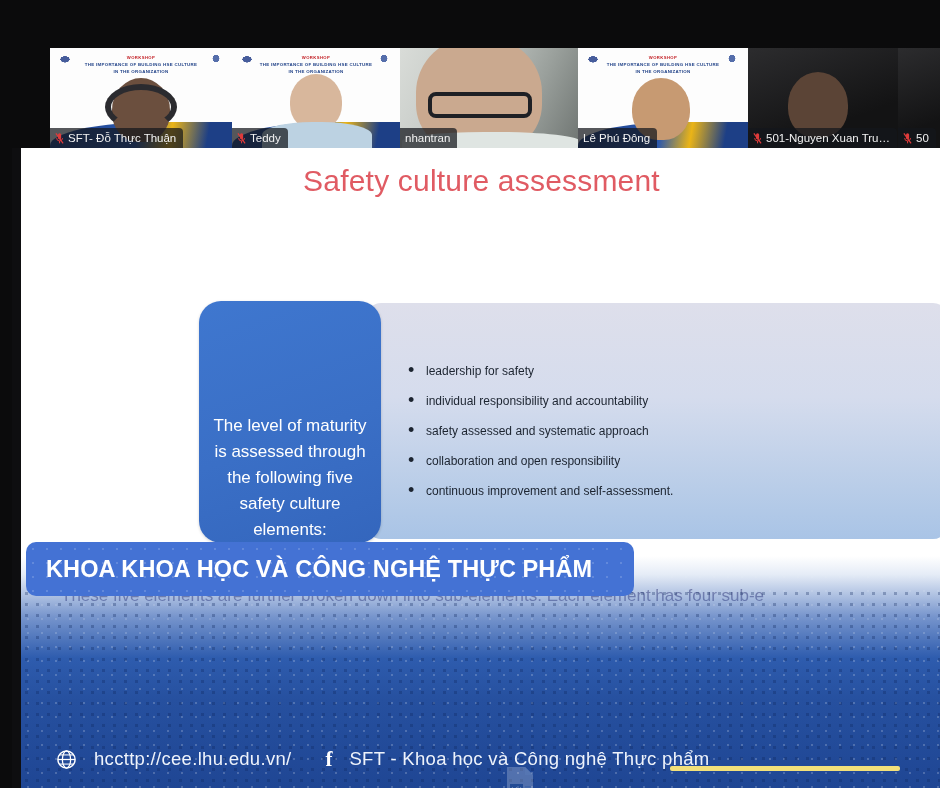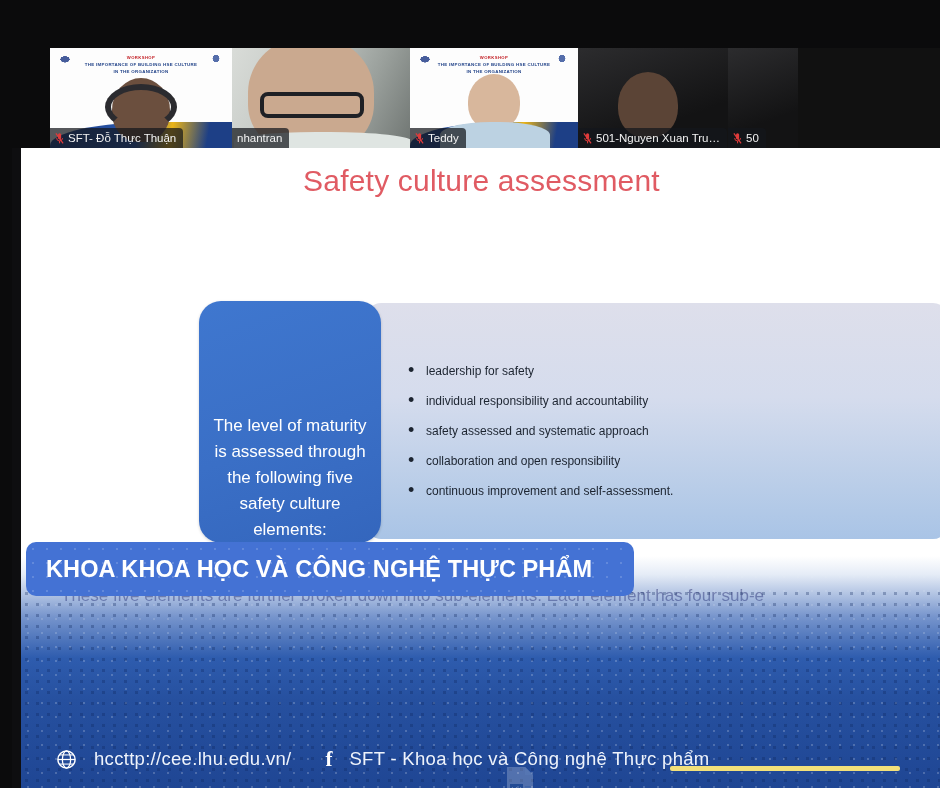--- a/index.html
+++ b/index.html
@@ -211,30 +211,20 @@
         <svg class="mic-muted" viewBox="0 0 12 16">
           <rect x="4" y="1" width="4.2" height="8" rx="2.1" fill="#e03b3b"></rect>
           <path d="M2.2 7.4a3.9 3.9 0 0 0 7.8 0" stroke="#e03b3b" stroke-width="1.3" fill="none"></path>
           <rect x="5.4" y="11" width="1.4" height="3.4" fill="#e03b3b"></rect>
           <line x1="1.2" y1="1.2" x2="10.8" y2="14.4" stroke="#e03b3b" stroke-width="1.6"></line>
         </svg>
         <span class="nm">SFT- Đỗ Thực Thuận</span>
       </div>
     </div>
 
-    <div class="tile t3 active">
-      <div class="bg-room"></div>
-      <div class="head" style="left:16px;top:-12px;width:126px;height:118px;background:#caa98f;border-radius:48% 48% 42% 42%;"></div>
-      <div style="position:absolute;left:28px;top:44px;width:104px;height:26px;border:4px solid #1e2025;border-radius:8px;"></div>
-      <div class="body-sh" style="left:2px;top:84px;width:178px;height:20px;background:#dfe5e2;"></div>
-      <div class="namebar">
-        <span class="nm">nhantran</span>
-      </div>
-    </div>
-
     <div class="tile t2">
       <div class="bg-slide">
         <div class="logoL"></div>
         <div class="logoR"></div>
         <div class="hdr1">WORKSHOP</div>
         <div class="hdr2">
           <span>THE IMPORTANCE OF BUILDING HSE CULTURE</span><br>
           <span>IN THE ORGANIZATION</span>
         </div>
       </div>
@@ -244,20 +234,45 @@
         <svg class="mic-muted" viewBox="0 0 12 16">
           <rect x="4" y="1" width="4.2" height="8" rx="2.1" fill="#e03b3b"></rect>
           <path d="M2.2 7.4a3.9 3.9 0 0 0 7.8 0" stroke="#e03b3b" stroke-width="1.3" fill="none"></path>
           <rect x="5.4" y="11" width="1.4" height="3.4" fill="#e03b3b"></rect>
           <line x1="1.2" y1="1.2" x2="10.8" y2="14.4" stroke="#e03b3b" stroke-width="1.6"></line>
         </svg>
         <span class="nm">Teddy</span>
       </div>
     </div>
 
+    <div class="tile t3 active">
+      <div class="bg-room"></div>
+      <div class="head" style="left:16px;top:-12px;width:126px;height:118px;background:#caa98f;border-radius:48% 48% 42% 42%;"></div>
+      <div style="position:absolute;left:28px;top:44px;width:104px;height:26px;border:4px solid #1e2025;border-radius:8px;"></div>
+      <div class="body-sh" style="left:2px;top:84px;width:178px;height:20px;background:#dfe5e2;"></div>
+      <div class="namebar">
+        <span class="nm">nhantran</span>
+      </div>
+    </div>
+
+    <div class="tile t4">
+      <div class="bg-slide">
+        <div class="logoL"></div>
+        <div class="logoR"></div>
+        <div class="hdr1">WORKSHOP</div>
+        <div class="hdr2">
+          <span>THE IMPORTANCE OF BUILDING HSE CULTURE</span><br>
+          <span>IN THE ORGANIZATION</span>
+        </div>
+      </div>
+      <div class="head" style="left:54px;top:30px;width:58px;height:62px;background:#c79a72;"></div>
+      <div class="namebar">
+        <span class="nm">Lê Phú Đông</span>
+      </div>
+    </div>
 
     <div class="tile t5">
       <div class="bg-dark"></div>
       <div class="head" style="left:40px;top:24px;width:60px;height:66px;background:#5b4436;"></div>
       <div class="namebar">
         <svg class="mic-muted" viewBox="0 0 12 16">
           <rect x="4" y="1" width="4.2" height="8" rx="2.1" fill="#e03b3b"></rect>
           <path d="M2.2 7.4a3.9 3.9 0 0 0 7.8 0" stroke="#e03b3b" stroke-width="1.3" fill="none"></path>
           <rect x="5.4" y="11" width="1.4" height="3.4" fill="#e03b3b"></rect>
           <line x1="1.2" y1="1.2" x2="10.8" y2="14.4" stroke="#e03b3b" stroke-width="1.6"></line>

